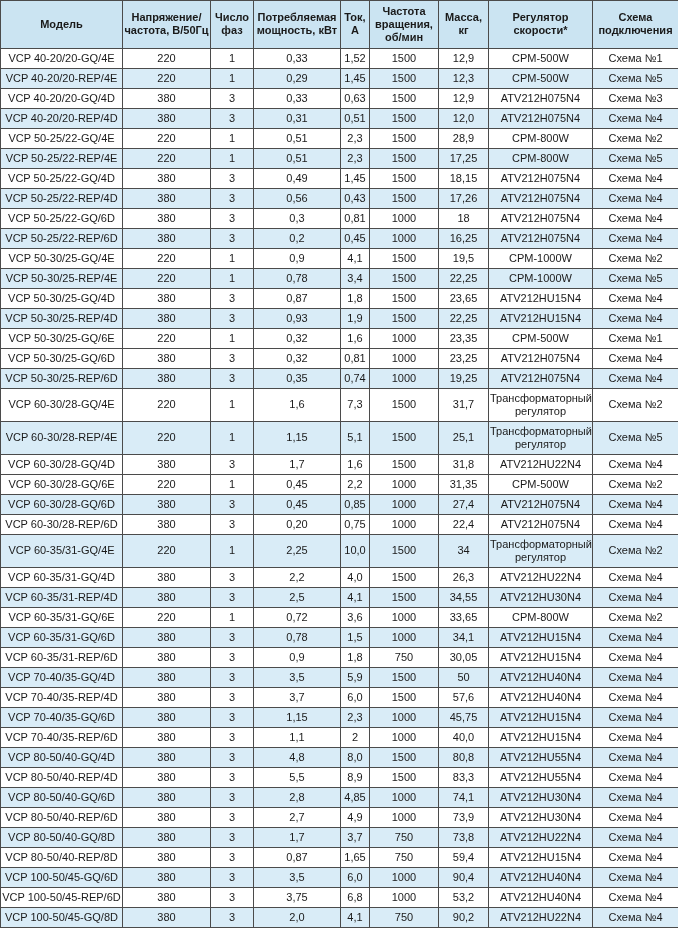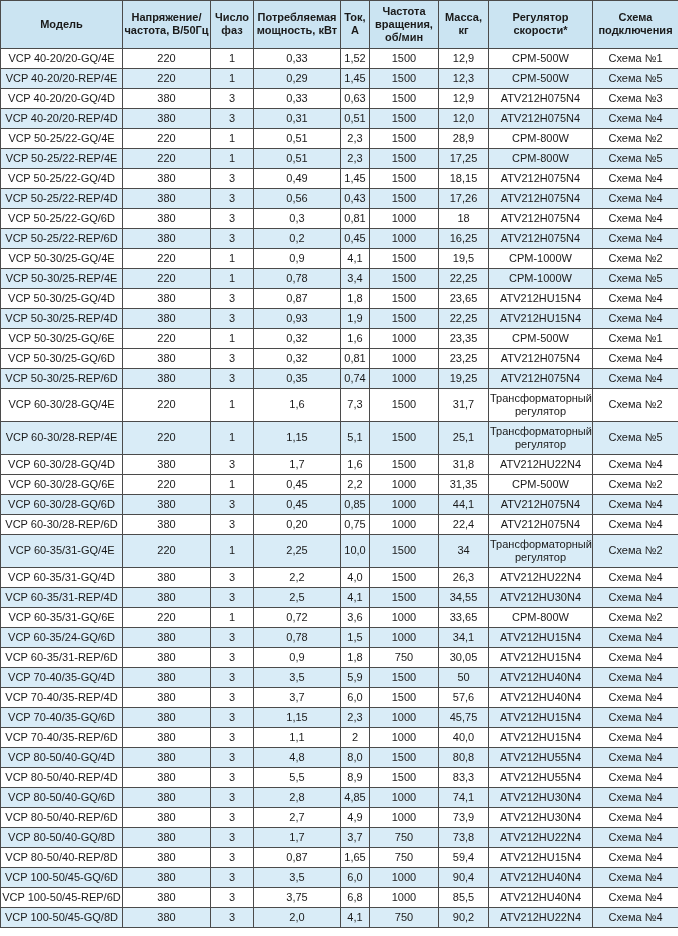--- a/index.html
+++ b/index.html
@@ -315,21 +315,21 @@
         <td>CPM-500W</td>
         <td>Схема №2</td>
       </tr>
       <tr class="shaded">
         <td>VCP 60-30/28-GQ/6D</td>
         <td>380</td>
         <td>3</td>
         <td>0,45</td>
         <td>0,85</td>
         <td>1000</td>
-        <td>44,1</td>
+        <td>27,4</td>
         <td>ATV212H075N4</td>
         <td>Схема №4</td>
       </tr>
       <tr>
         <td>VCP 60-30/28-REP/6D</td>
         <td>380</td>
         <td>3</td>
         <td>0,20</td>
         <td>0,75</td>
         <td>1000</td>
@@ -375,21 +375,21 @@
         <td>220</td>
         <td>1</td>
         <td>0,72</td>
         <td>3,6</td>
         <td>1000</td>
         <td>33,65</td>
         <td>CPM-800W</td>
         <td>Схема №2</td>
       </tr>
       <tr class="shaded">
-        <td>VCP 60-35/24-GQ/6D</td>
+        <td>VCP 60-35/31-GQ/6D</td>
         <td>380</td>
         <td>3</td>
         <td>0,78</td>
         <td>1,5</td>
         <td>1000</td>
         <td>34,1</td>
         <td>ATV212HU15N4</td>
         <td>Схема №4</td>
       </tr>
       <tr>
@@ -524,21 +524,21 @@
         <td>ATV212HU40N4</td>
         <td>Схема №4</td>
       </tr>
       <tr>
         <td>VCP 100-50/45-REP/6D</td>
         <td>380</td>
         <td>3</td>
         <td>3,75</td>
         <td>6,8</td>
         <td>1000</td>
-        <td>85,5</td>
+        <td>53,2</td>
         <td>ATV212HU40N4</td>
         <td>Схема №4</td>
       </tr>
       <tr class="shaded">
         <td>VCP 100-50/45-GQ/8D</td>
         <td>380</td>
         <td>3</td>
         <td>2,0</td>
         <td>4,1</td>
         <td>750</td>

